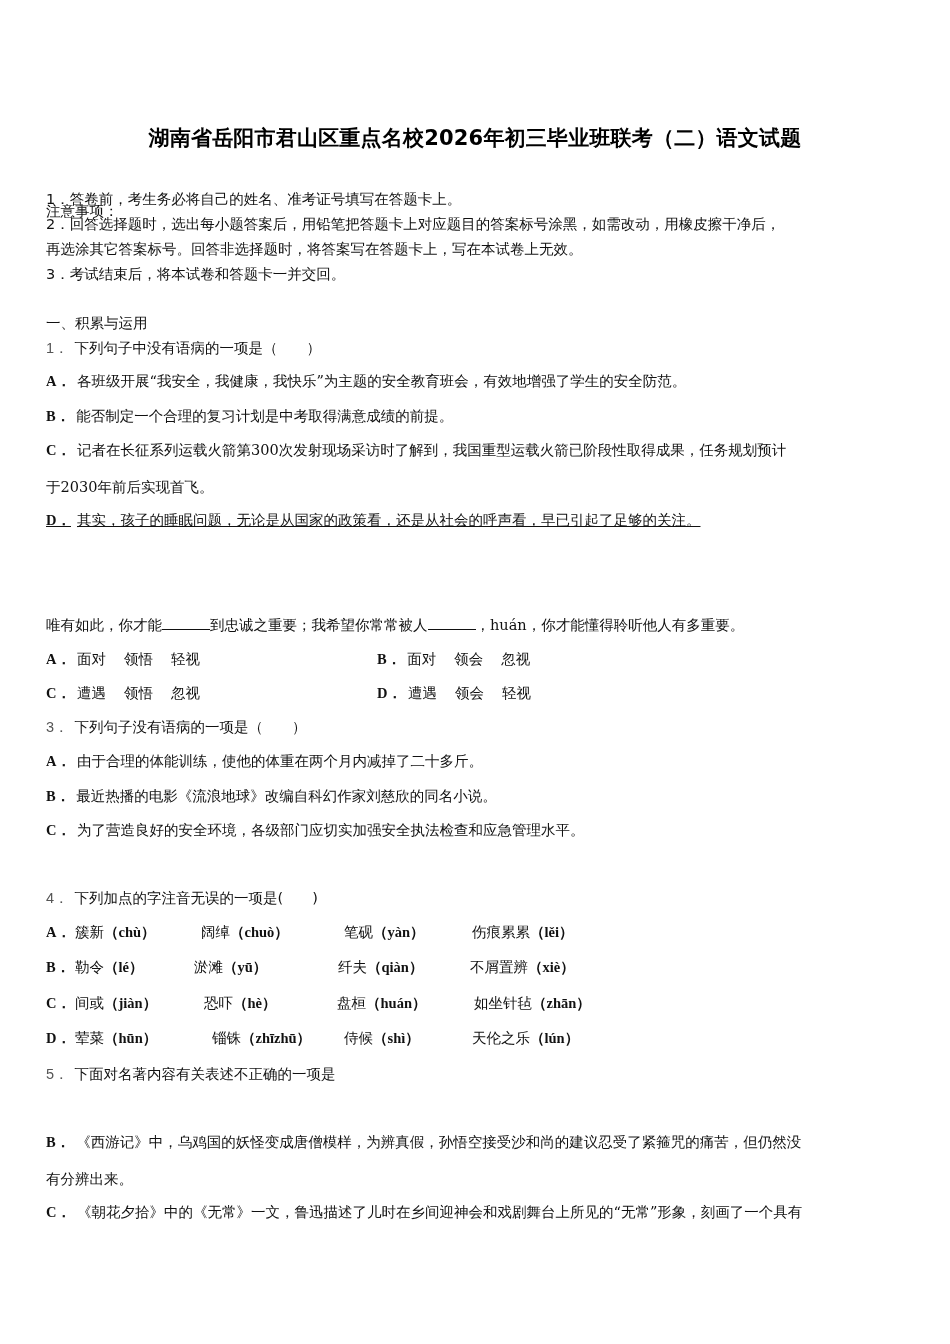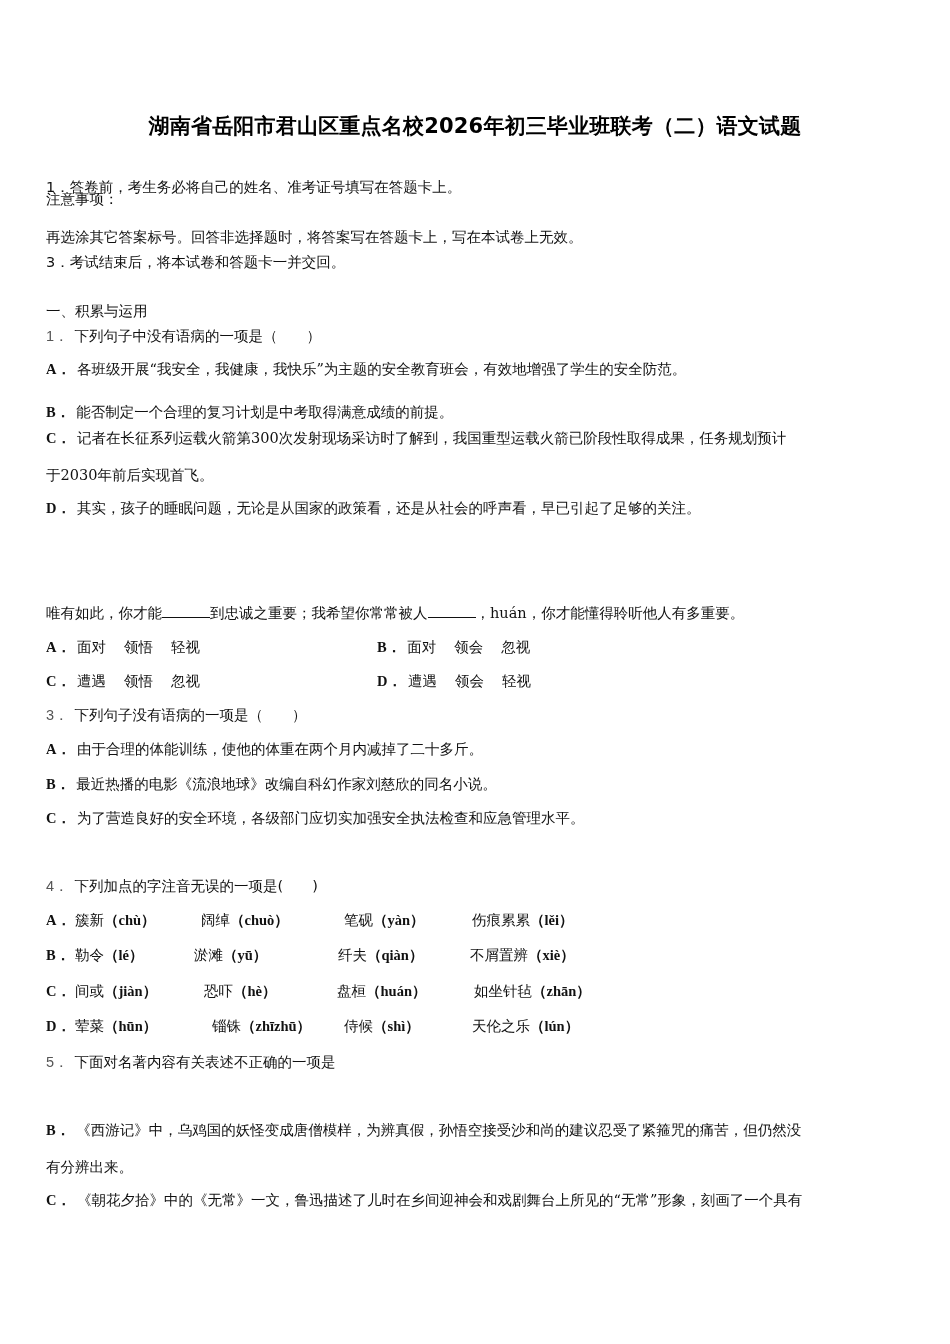--- a/index.html
+++ b/index.html
@@ -1,18 +1,18 @@
 <!DOCTYPE html>
 <html><head>
 <meta charset="utf-8">
 <style>
   html, body { margin:0; padding:0; background:#ffffff; }
   body { width:950px; height:1344px; position:relative; overflow:hidden;
          font-family:"DejaVu Serif","Liberation Serif",serif; color:#111; }
-  .page { position:absolute; left:0; top:0; width:950px; height:1024px; }
+  .page { position:absolute; left:0; top:12px; width:950px; height:1024px; }
   .title { position:absolute; left:0; width:950px; top:112px; text-align:center;
            font-family:"DejaVu Sans","Liberation Sans",sans-serif; font-weight:bold;
            font-size:21px; letter-spacing:0.2px; color:#000; }
   .line { position:absolute; left:46px; font-size:14.5px; line-height:20px; white-space:nowrap; color:#111; }
   .sans { font-family:"DejaVu Sans","Liberation Sans",sans-serif; }
   .opt-label { font-weight:bold; font-family:"Liberation Serif","DejaVu Serif",serif; margin-right:6px; }
   .qnum { color:#555; font-family:"Liberation Sans","DejaVu Sans",sans-serif; margin-right:6px; }
   .indent { padding-left:34px; }
   .blank { display:inline-block; width:48px; border-bottom:1px solid #111; height:14px; vertical-align:baseline; }
   .word { display:inline-block; margin-right:18px; }
@@ -21,39 +21,40 @@
 </style>
 </head>
 <body>
 
 <div class="page">
 
   <div class="title">湖南省岳阳市君山区重点名校2026年初三毕业班联考（二）语文试题</div>
 
   <div class="line sans" style="top:152px;margin-top:37px;">注意事项：</div>
   <div class="line sans" style="top:177px;">1．答卷前，考生务必将自己的姓名、准考证号填写在答题卡上。</div>
+  <div class="line sans" style="top:202px;">2．回答选择题时，选出每小题答案后，用铅笔把答题卡上对应题目的答案标号涂黑，如需改动，用橡皮擦干净后，</div>
   <div class="line sans" style="top:227px;">再选涂其它答案标号。回答非选择题时，将答案写在答题卡上，写在本试卷上无效。</div>
   <div class="line sans" style="top:252px;">3．考试结束后，将本试卷和答题卡一并交回。</div>
 
   <div class="line sans" style="top:301px;text-align:center;">一、积累与运用</div>
 
   <div class="line sans" style="top:326px;">
     <span class="qnum">1．</span><span>下列句子中没有语病的一项是（　　）</span>
   </div>
   <div class="line" style="top:359px;">
     <span class="opt-label">A．</span><span>各班级开展“我安全，我健康，我快乐”为主题的安全教育班会，有效地增强了学生的安全防范。</span>
   </div>
-  <div class="line" style="top:394px;margin-top:8px;">
+  <div class="line" style="top:394px;">
     <span class="opt-label">B．</span><span>能否制定一个合理的复习计划是中考取得满意成绩的前提。</span>
   </div>
   <div class="line" style="top:428px;">
     <span class="opt-label">C．</span><span>记者在长征系列运载火箭第300次发射现场采访时了解到，我国重型运载火箭已阶段性取得成果，任务规划预计</span>
   </div>
   <div class="line" style="top:465px;">于2030年前后实现首飞。</div>
-  <div class="line" style="top:498px;">
+  <div class="line" style="top:498px;text-decoration:underline;">
     <span class="opt-label">D．</span><span>其实，孩子的睡眠问题，无论是从国家的政策看，还是从社会的呼声看，早已引起了足够的关注。</span>
   </div>
 
   <div class="line" style="top:603px;">
     <span>唯有如此，你才能</span><span class="blank"></span><span>到忠诚之重要；我希望你常常被人</span><span class="blank"></span><span>，huán，你才能懂得聆听他人有多重要。</span>
   </div>
   <div class="line" style="top:637px;">
     <span class="opt-label">A．</span><span class="word">面对</span><span class="word">领悟</span><span class="word">轻视</span>
   </div>
   <div class="line" style="top:637px; left:377px;">

